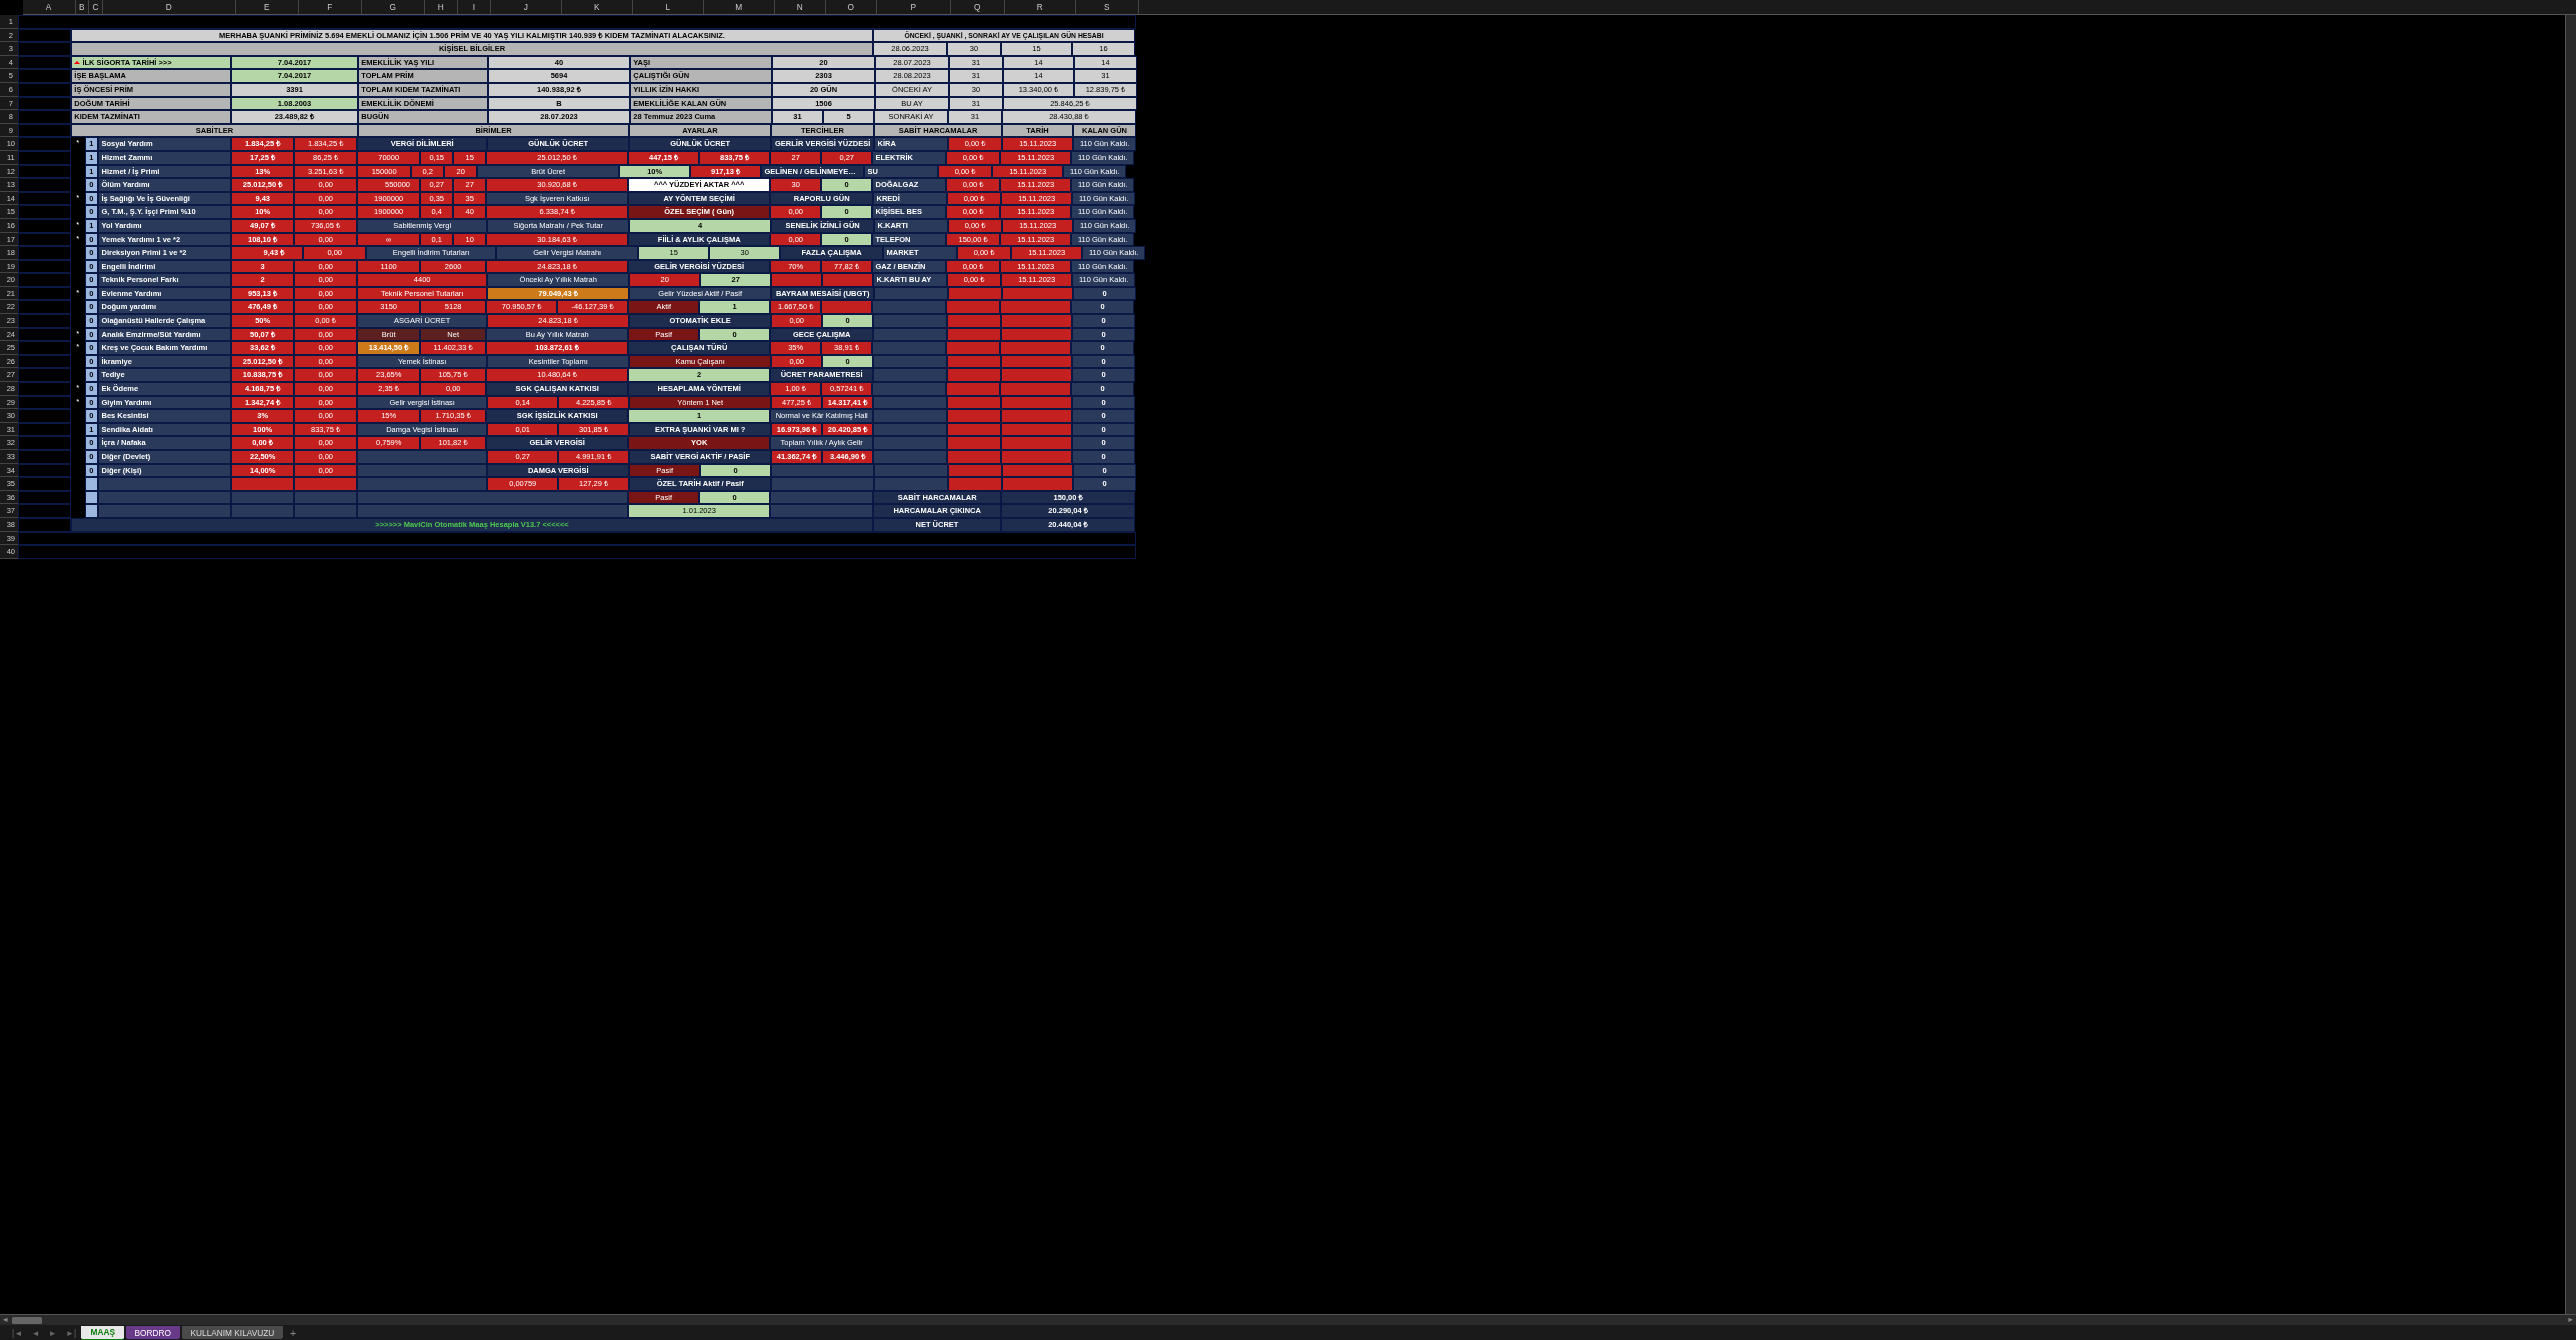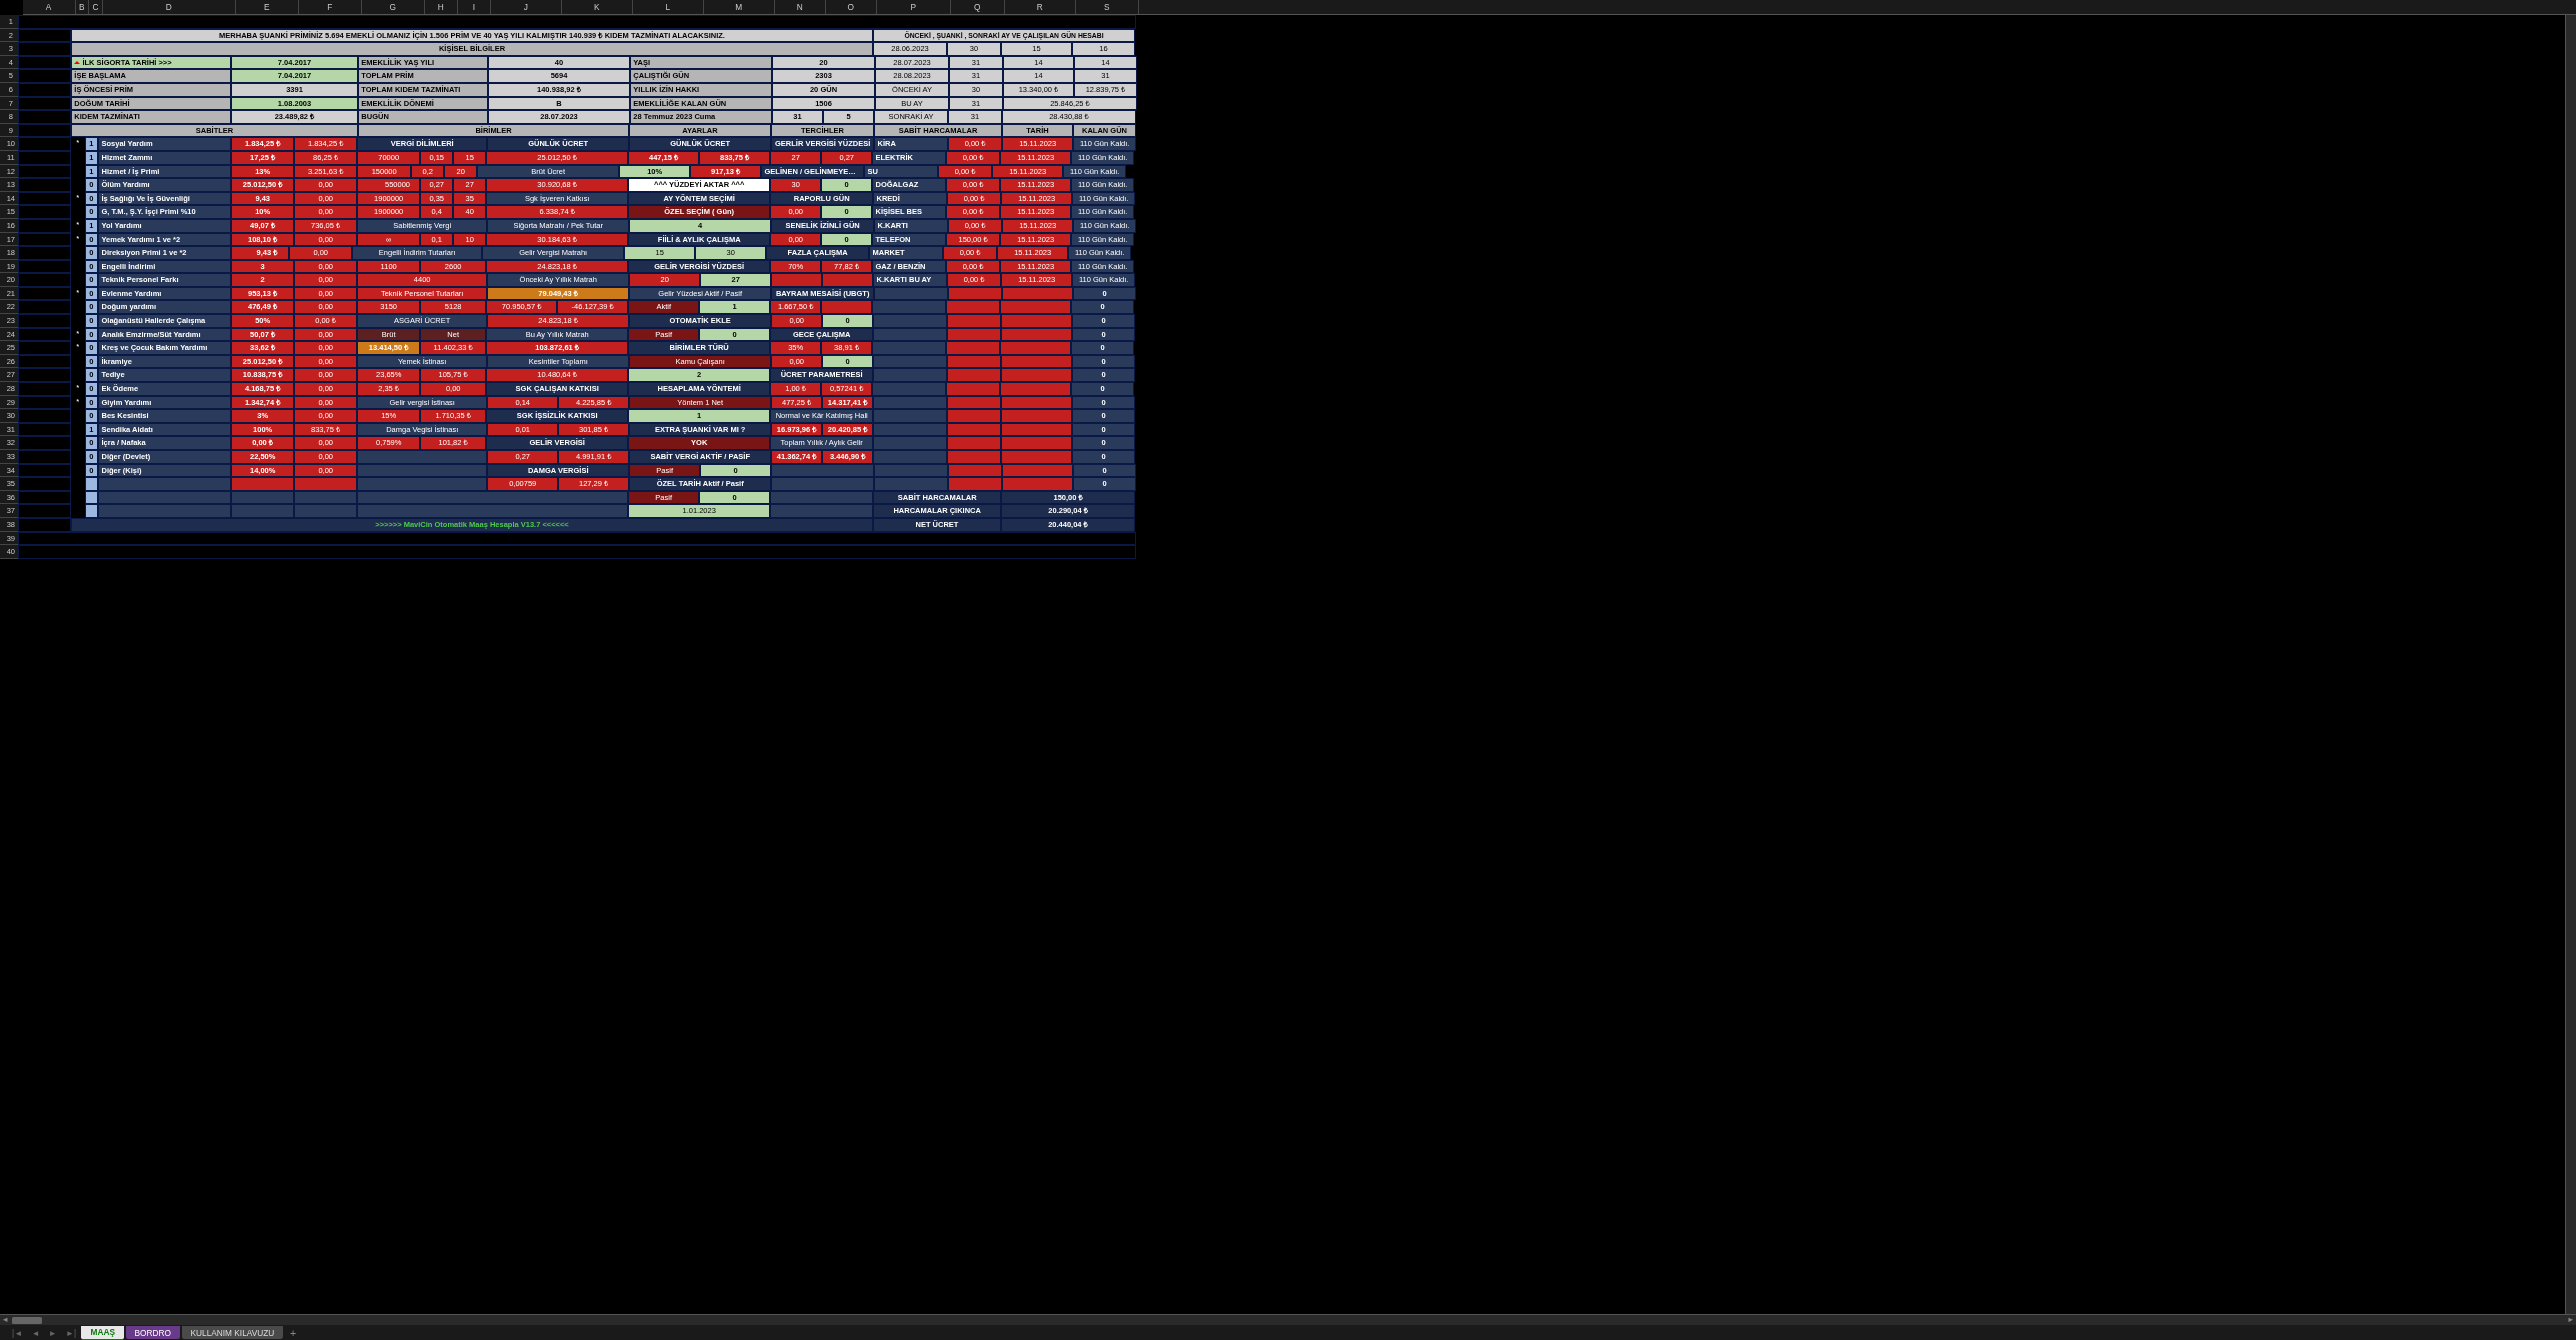--- a/index.html
+++ b/index.html
@@ -355,21 +355,21 @@
       <div class="cell bg-navy2 left bold" style="width: 74px;">TELEFON</div>
       <div class="cell bg-red" style="width: 54px;">150,00 ₺</div>
       <div class="cell bg-red" style="width: 71px;">15.11.2023</div>
       <div class="cell bg-navy2" style="width: 63px;">110 Gün Kaldı.</div>
     </div>
     <div class="grid-row">
       <div class="cell bg-dark" style="width: 53px;"></div>
       <div class="cell" style="width: 13.6px; border: none; background: transparent;"></div>
       <div class="cell bg-lblue bold" style="width: 13.6px;">0</div>
       <div class="cell bg-navy2 left bold" style="width: 133px;">Direksiyon Primi 1 ve *2</div>
-      <div class="cell bg-red bold" style="width: 58px; padding-left: 16px;">9,43 ₺</div>
+      <div class="cell bg-red bold" style="width: 72px; padding-left: 16px;">9,43 ₺</div>
       <div class="cell bg-red" style="width: 63px;">0,00</div>
       <div class="cell bg-navy2" style="width: 130px;">Engelli İndirim Tutarları</div>
       <div class="cell bg-navy2" style="width: 142px;">Gelir Vergisi Matrahı</div>
       <div class="cell bg-green" style="width: 71px;">15</div>
       <div class="cell bg-green" style="width: 71px;">30</div>
       <div class="cell bg-navy bold" style="width: 103px;">FAZLA ÇALIŞMA</div>
       <div class="cell bg-navy2 left bold" style="width: 74px;">MARKET</div>
       <div class="cell bg-red" style="width: 54px;">0,00 ₺</div>
       <div class="cell bg-red" style="width: 71px;">15.11.2023</div>
       <div class="cell bg-navy2" style="width: 63px;">110 Gün Kaldı.</div>
@@ -484,21 +484,21 @@
     <div class="grid-row">
       <div class="cell bg-dark" style="width: 53px;"></div>
       <div class="cell" style="width: 13.6px; border: none; background: transparent;">*</div>
       <div class="cell bg-lblue bold" style="width: 13.6px;">0</div>
       <div class="cell bg-navy2 left bold" style="width: 133px;">Kreş ve Çocuk Bakım Yardımı</div>
       <div class="cell bg-red bold" style="width: 63px;">33,62 ₺</div>
       <div class="cell bg-red" style="width: 63px;">0,00</div>
       <div class="cell bg-orange bold" style="width: 63px;">13.414,50 ₺</div>
       <div class="cell bg-red" style="width: 66px;">11.402,33 ₺</div>
       <div class="cell bg-red bold" style="width: 142px;">103.872,61 ₺</div>
-      <div class="cell bg-navy bold" style="width: 142px;">BİRİMLER TÜRÜ</div>
+      <div class="cell bg-navy bold" style="width: 142px;">ÇALIŞAN TÜRÜ</div>
       <div class="cell bg-red" style="width: 51px;">35%</div>
       <div class="cell bg-red" style="width: 51px;">38,91 ₺</div>
       <div class="cell bg-navy2" style="width: 74px;"></div>
       <div class="cell bg-red" style="width: 54px;"></div>
       <div class="cell bg-red" style="width: 71px;"></div>
       <div class="cell bg-navy2 bold" style="width: 63px;">0</div>
     </div>
     <div class="grid-row">
       <div class="cell bg-dark" style="width: 53px;"></div>
       <div class="cell" style="width: 13.6px; border: none; background: transparent;"></div>

